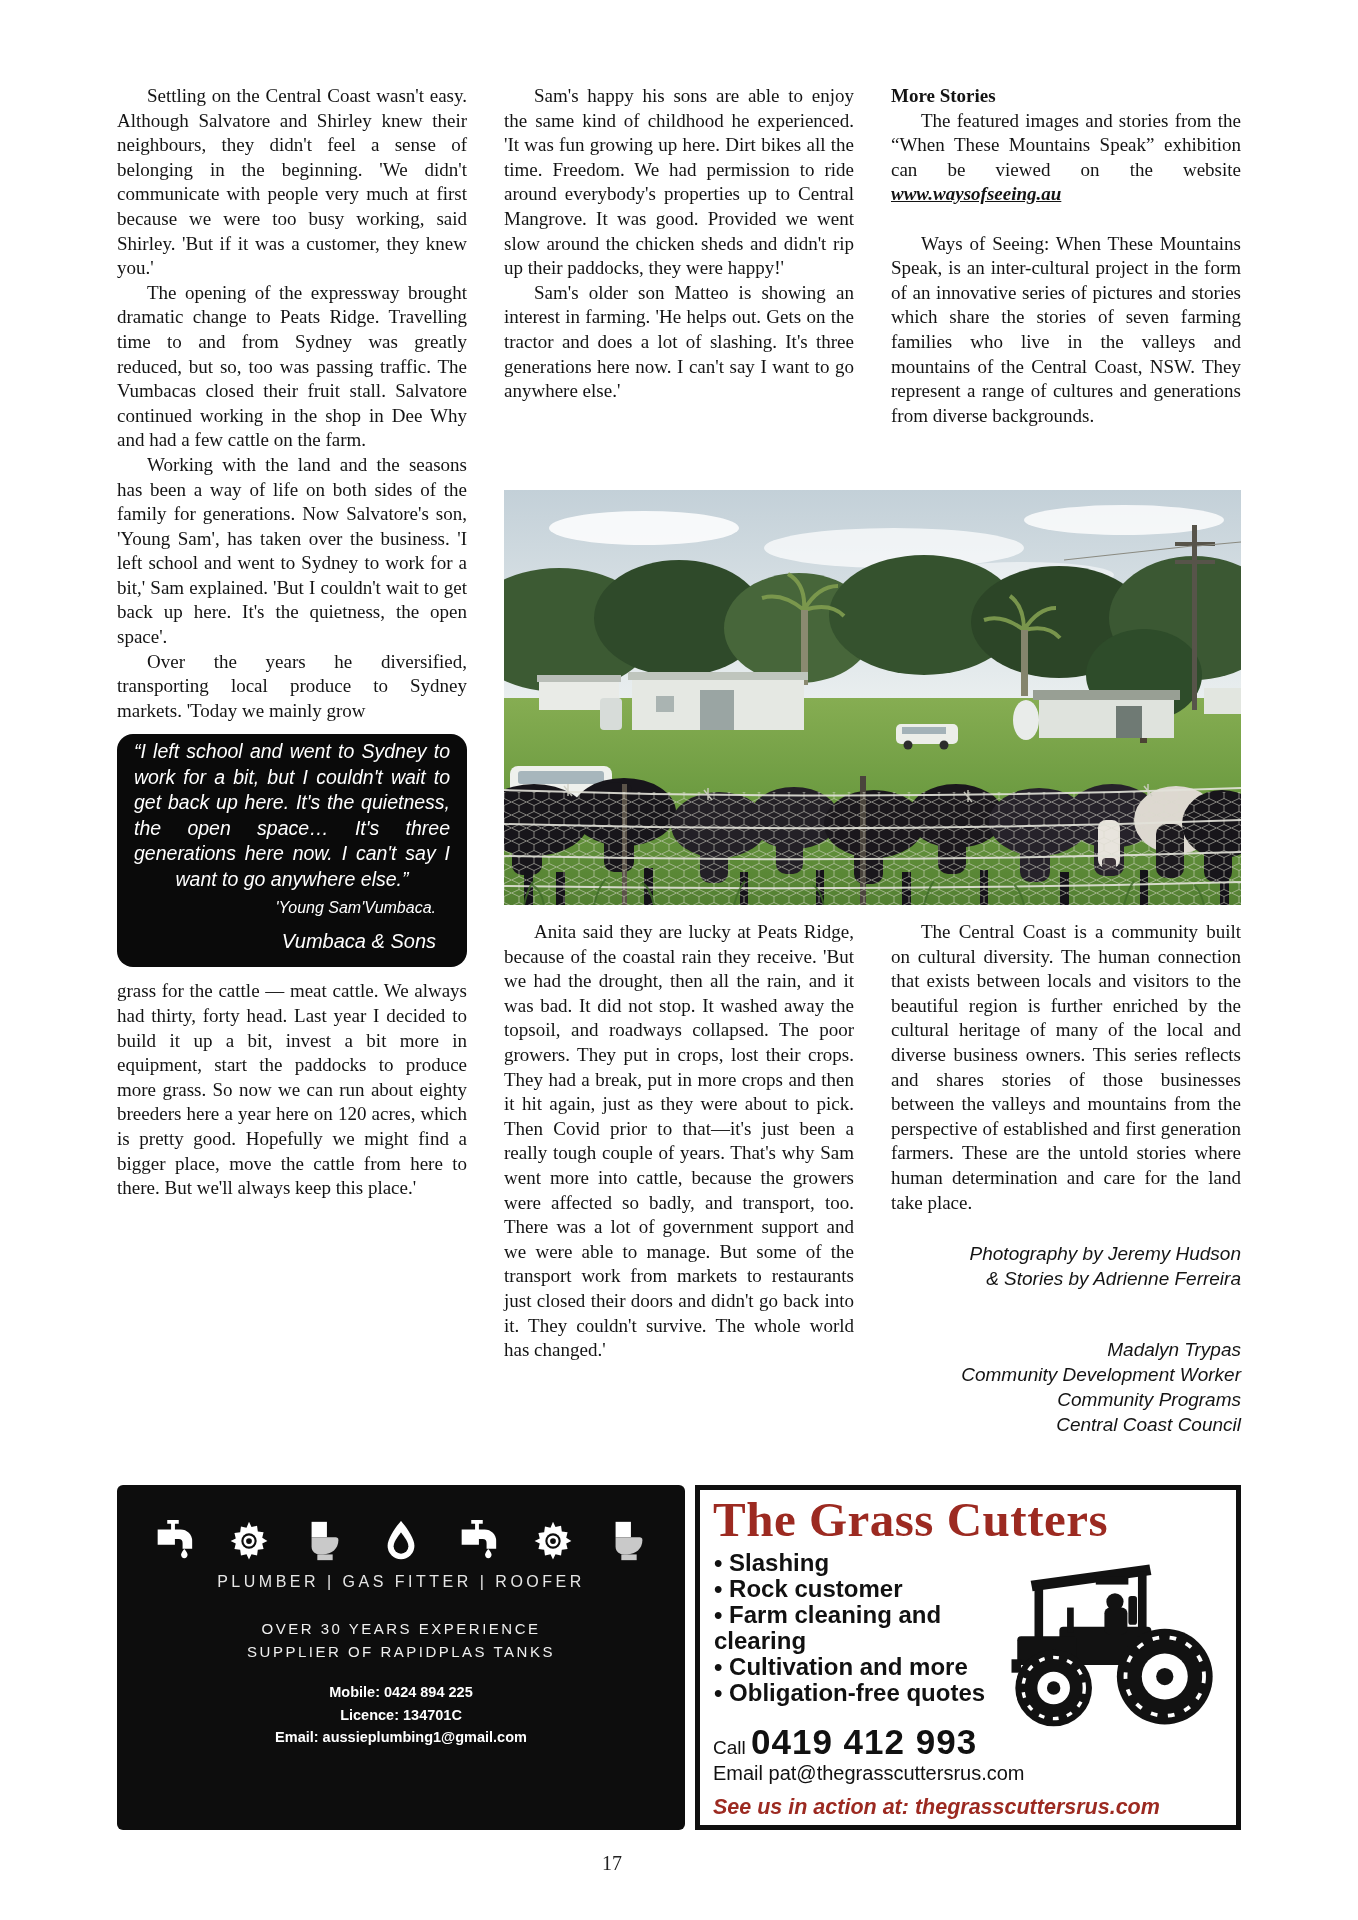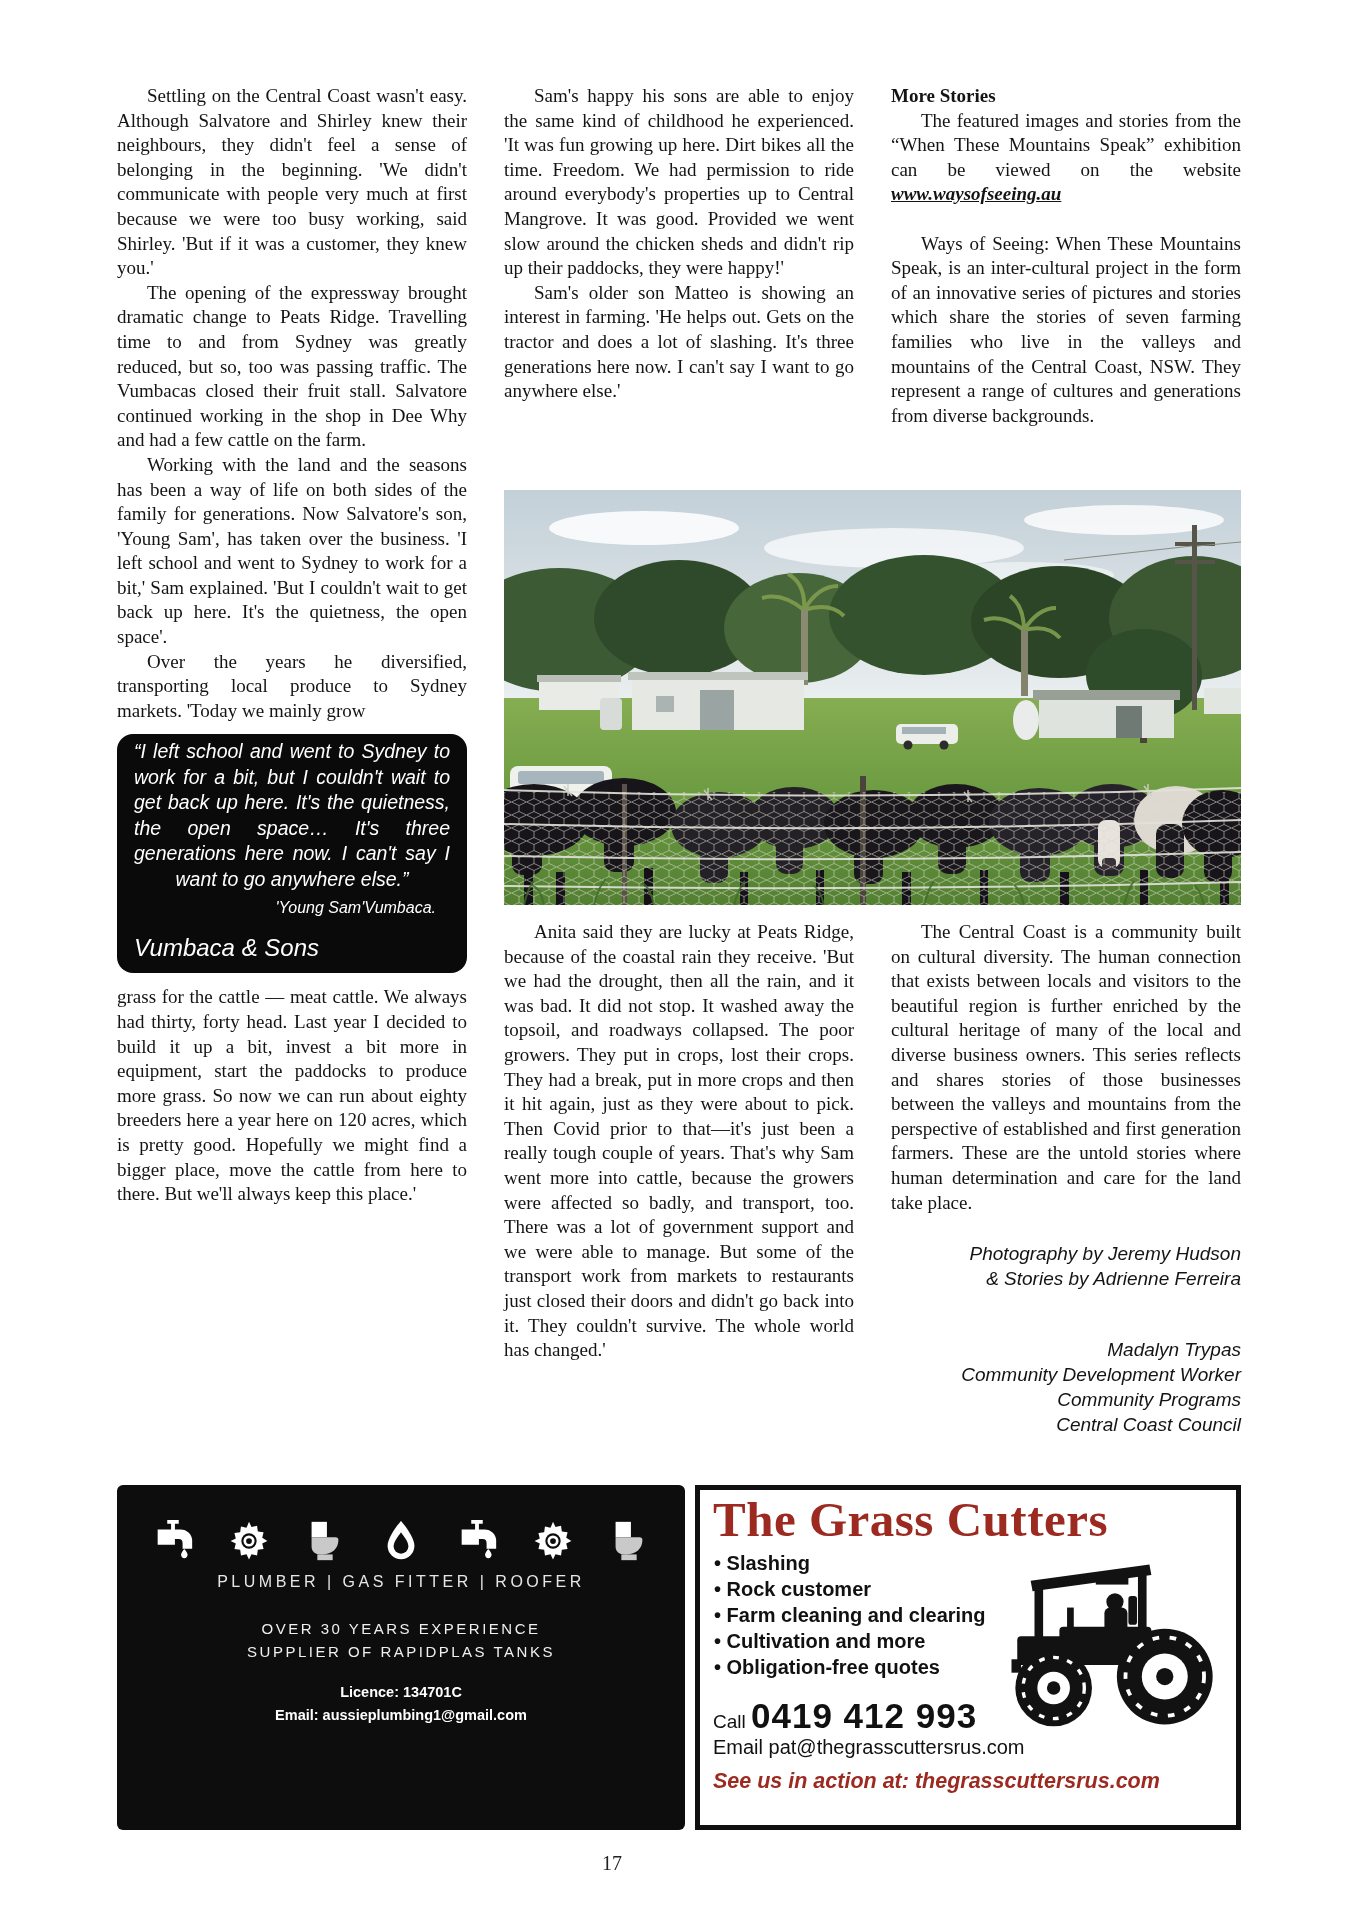--- a/index.html
+++ b/index.html
@@ -15,21 +15,21 @@
   p.ind{text-indent:30px;}
   p.gapb{margin-top:24.6px;}
   .h-more{margin:0;font-weight:bold;text-align:left;}
   .url{font-weight:bold;font-style:italic;text-decoration:underline;color:#141414;cursor:pointer;}
   
   .quote-box{margin:11px 0 12px;background:#0a0a0a;border-radius:16px;padding:5px 17px 13px;
              color:#fff;font-family:"Liberation Sans",sans-serif;font-style:italic;
              font-size:19.5px;line-height:25.5px;}
   .quote-text{margin:0;text-align:justify;text-align-last:center;}
   .quote-attr{margin:3px 14px 0 0;text-align:right;font-size:16px;}
-  .quote-attr2{margin:14px 14px 0 0;text-align:left;font-size:24px;}
+  .quote-attr2{margin:8px 14px 0 0;text-align:right;font-size:20px;}
   
   .credit{margin:0;text-align:right;font-family:"Liberation Sans",sans-serif;font-style:italic;
           font-size:19px;line-height:25px;font-weight:500;}
   .credit-first{margin-top:26px;}
   .signoff{margin-top:46px;}
   
   .photo{position:absolute;left:504px;top:490px;width:737px;height:415px;}
   .photo svg{display:block;width:100%;height:100%;}
   
   .ad-plumber{position:absolute;left:117px;top:1485px;width:568px;height:345px;background:#0d0d0d;
@@ -38,21 +38,21 @@
   .icon-row .ic{width:46px;height:46px;}
   .ap-name{margin-top:28px;font-size:31px;font-weight:bold;letter-spacing:4px;}
   .ap-roles{margin-top:9px;font-size:16px;letter-spacing:3.5px;color:#e6e6e6;}
   .ap-exp{margin-top:26px;font-size:15px;line-height:23px;letter-spacing:2.5px;color:#f0f0f0;}
   .ap-contact{margin-top:18px;font-size:14.5px;line-height:22.5px;font-weight:bold;color:#ffffff;}
   
   .ad-grass{position:absolute;left:695px;top:1485px;width:546px;height:345px;background:#fff;
             border:5px solid #101010;box-sizing:border-box;font-family:"Liberation Sans",sans-serif;color:#111;}
   .gc-title{margin:4px 0 2px 13px;font-family:"Liberation Serif",serif;font-weight:900;
             font-size:49px;line-height:52px;color:#9c2a21;letter-spacing:0.5px;}
-  .gc-bullets{list-style:none;margin:4px 0 0 14px;padding:0;font-size:20px;font-weight:bold;line-height:26px;width:310px;}
+  .gc-bullets{list-style:none;margin:4px 0 0 14px;padding:0;font-size:24px;font-weight:bold;line-height:26px;width:310px;}
   .gc-tractor{position:absolute;right:8px;top:62px;width:228px;height:182px;}
   .gc-call{margin:16px 0 0 13px;}
   .gc-call-label{font-size:19px;font-weight:500;}
   .gc-phone{font-size:35px;font-weight:bold;letter-spacing:1px;}
   .gc-email{margin:0 0 0 13px;font-size:20px;font-weight:500;}
   .gc-cta{margin:10px 0 0 13px;font-size:21.5px;font-weight:bold;font-style:italic;color:#9c2a21;}
   .pageno{position:absolute;left:0;top:1852px;width:1224px;text-align:center;font-size:20px;color:#222;}
 </style>
 </head>
 <body>
@@ -270,20 +270,21 @@
           <path fill="#c9c9c9" d="M5 10h12.5a1.5 1.5 0 0 1 1.5 1.5C19 16 15.5 19 11 19H9.5C7 19 5 17.5 5 15z"></path>
           <rect x="8" y="19" width="8" height="3" fill="#c9c9c9"></rect>
         </svg>
     </div>
     <div class="ap-roles">PLUMBER | GAS FITTER | ROOFER</div>
     <div class="ap-exp">
       <div>OVER 30 YEARS EXPERIENCE</div>
       <div>SUPPLIER OF RAPIDPLAS TANKS</div>
     </div>
     <div class="ap-contact">
+      <div>Mobile: 0424 894 225</div>
       <div>Licence: 134701C</div>
       <div>Email: aussieplumbing1@gmail.com</div>
     </div>
   </div>
 
   <div class="ad-grass">
     <div class="gc-title">The Grass Cutters</div>
     <ul class="gc-bullets">
       <li>• <span>Slashing</span></li>
       <li>• <span>Rock customer</span></li>

